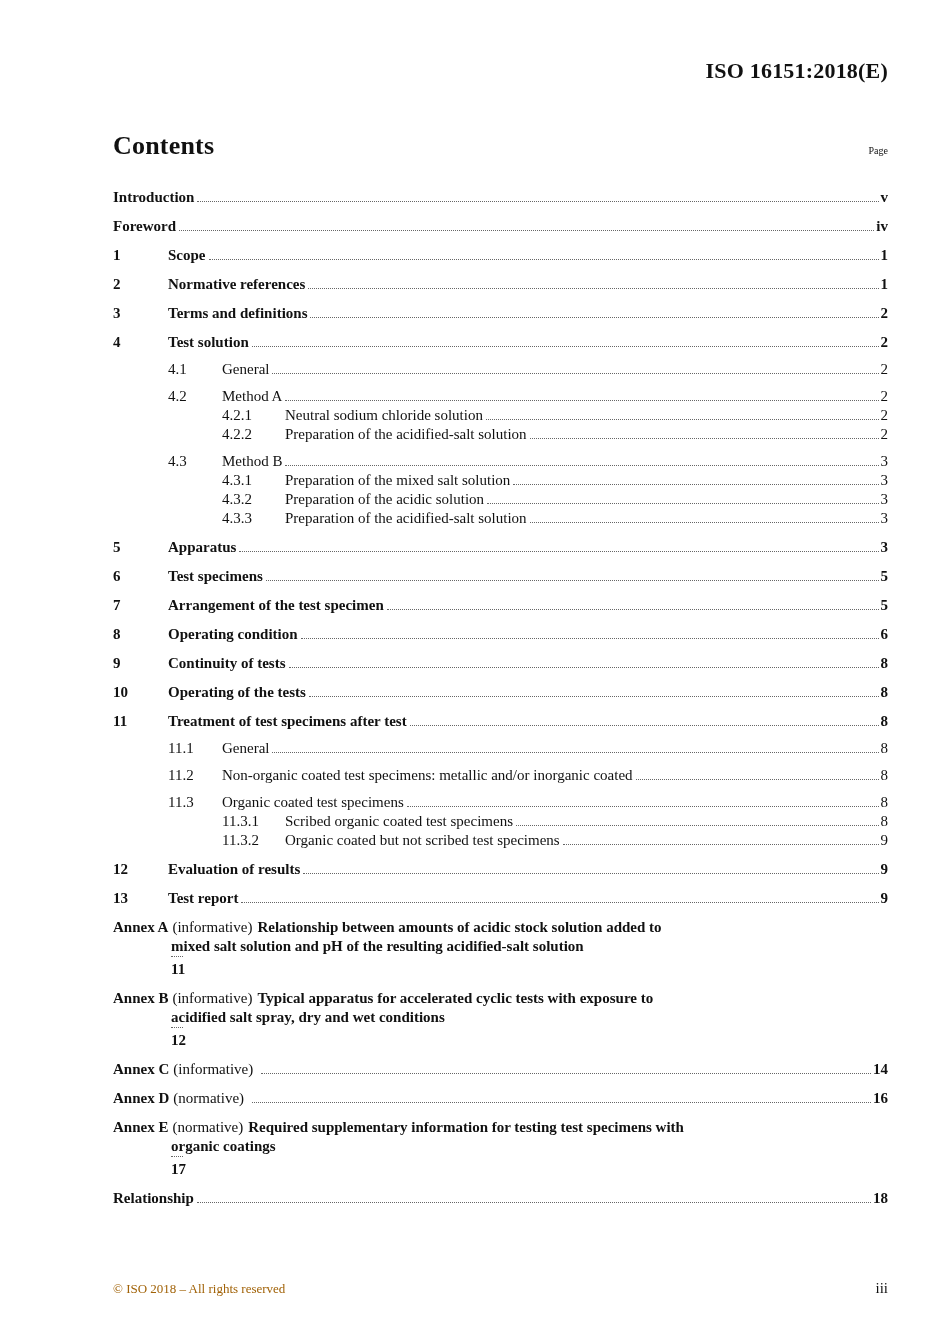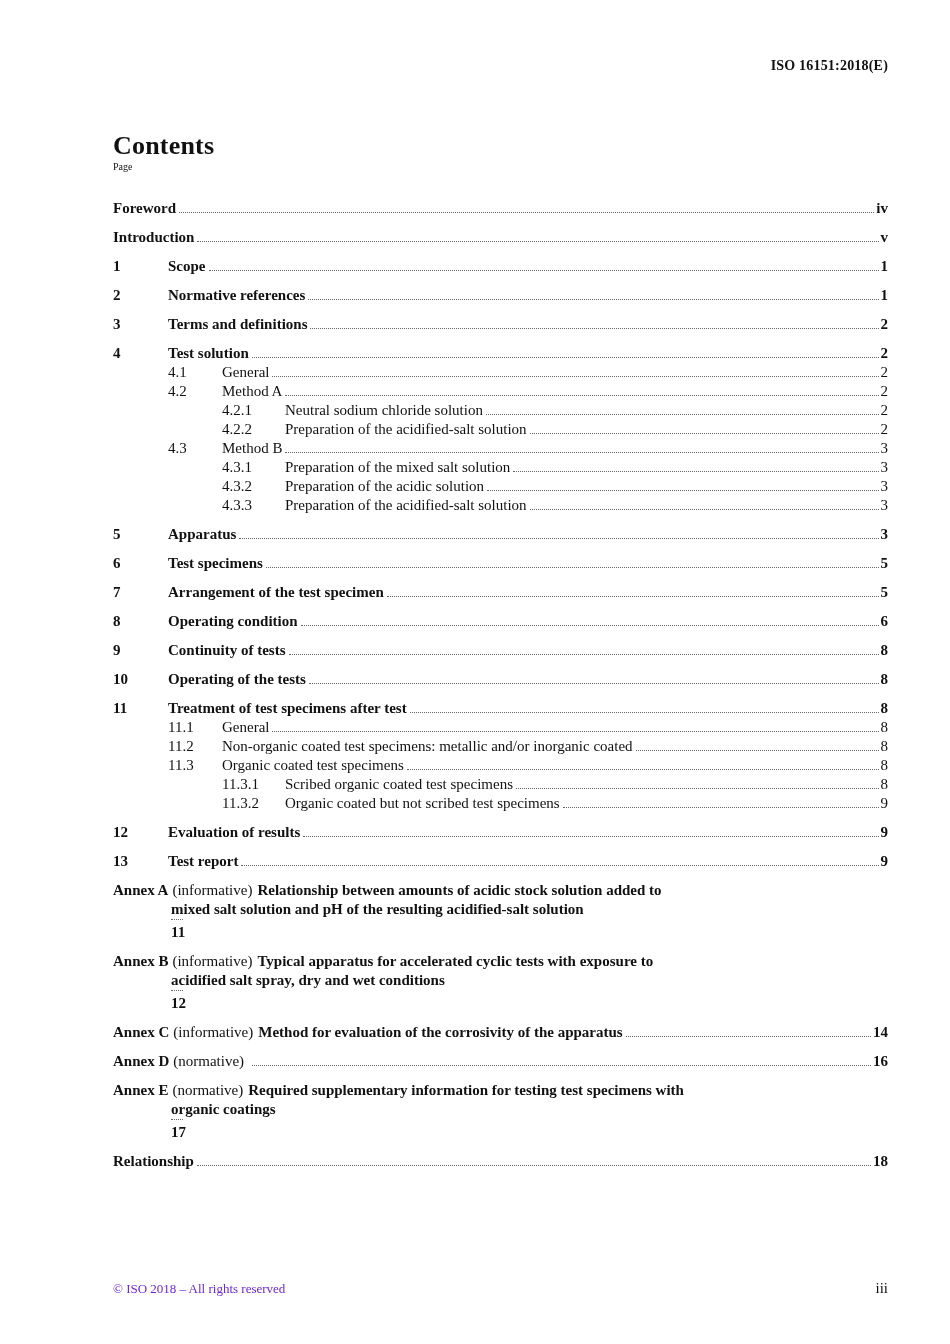--- a/index.html
+++ b/index.html
@@ -12,51 +12,50 @@
     color: #111111;
     overflow: hidden;
   }
   .doc-header {
     position: absolute;
     top: 58px;
     left: 113px;
     right: 62px;
     text-align: right;
     font-weight: bold;
-    font-size: 14px;
+    font-size: 22px;
     letter-spacing: 0.2px;
   }
   .content {
     position: absolute;
     left: 113px;
     right: 62px;
     top: 131px;
   }
   .contents-row {
     display: flex;
     align-items: baseline;
     justify-content: space-between;
-    flex-direction: column;
   }
   .contents-title {
     font-size: 26px;
     font-weight: bold;
     letter-spacing: 0.2px;
   }
   .page-label { font-size: 10px; }
   .toc {
     margin-top: 27px;
     font-size: 15px;
     line-height: 19px;
   }
   .row { display: flex; align-items: baseline; }
   .row.major { margin-top: 10px; }
   .num { flex: 0 0 auto; }
   .l1 .num { width: 55px; font-weight: bold; }
-  .l2 { padding-left: 55px; }
+  .l2 { padding-left: 55px; margin-top: 8px; }
   .l2 .num { width: 54px; }
   .l3 { padding-left: 109px; }
   .l3 .num { width: 63px; }
   .bold { font-weight: bold; }
   .qualifier { font-weight: normal; padding: 0 5px 0 4px; }
   .annex-name { font-weight: bold; }
   .annex-cont { padding-left: 55px; flex-direction: column; }
   .leader {
     flex: 1 1 auto;
     border-bottom: 1px dotted #666;
@@ -67,45 +66,45 @@
   .pagenum.reg { font-weight: normal; }
   .doc-footer {
     position: absolute;
     left: 113px;
     right: 62px;
     top: 1280px;
     display: flex;
     justify-content: space-between;
     align-items: baseline;
   }
-  .copyright { font-size: 13px; color: #6d28d9; }
+  .copyright { font-size: 13px; color: #a16207; }
   .folio { font-size: 15px; }
 </style>
 </head>
 <body>
 
 <div class="page">
 
   <div class="doc-header">ISO 16151:2018(E)</div>
 
   <div class="content">
     <div class="contents-row">
       <span class="contents-title">Contents</span>
       <span class="page-label">Page</span>
     </div>
     <div class="toc" id="toc">
         <div class="row major front">
+          <span class="bold">Introduction</span>
+          <span class="leader"></span>
+          <span class="pagenum">v</span>
+        </div>
+        <div class="row major front">
           <span class="bold">Foreword</span>
           <span class="leader"></span>
           <span class="pagenum">iv</span>
-        </div>
-        <div class="row major front">
-          <span class="bold">Introduction</span>
-          <span class="leader"></span>
-          <span class="pagenum">v</span>
         </div>
         <div class="row l1 major">
           <span class="num">1</span>
           <span class="bold">Scope</span>
           <span class="leader"></span>
           <span class="pagenum">1</span>
         </div>
         <div class="row l1 major">
           <span class="num">2</span>
           <span class="bold">Normative references</span>
@@ -272,21 +271,20 @@
           <span class="bold">Typical apparatus for accelerated cyclic tests with exposure to</span>
         </div>
         <div class="row annex-cont">
           <span class="bold">acidified salt spray, dry and wet conditions</span>
           <span class="leader"></span>
           <span class="pagenum">12</span>
         </div>
         <div class="row major annex">
           <span class="annex-name">Annex C</span>
           <span class="qualifier">(informative)</span>
-          <span class="bold">Method for evaluation of the corrosivity of the apparatus</span>
           <span class="leader"></span>
           <span class="pagenum">14</span>
         </div>
         <div class="row major annex">
           <span class="annex-name">Annex D</span>
           <span class="qualifier">(normative)</span>
           <span class="leader"></span>
           <span class="pagenum">16</span>
         </div>
         <div class="row major annex">

